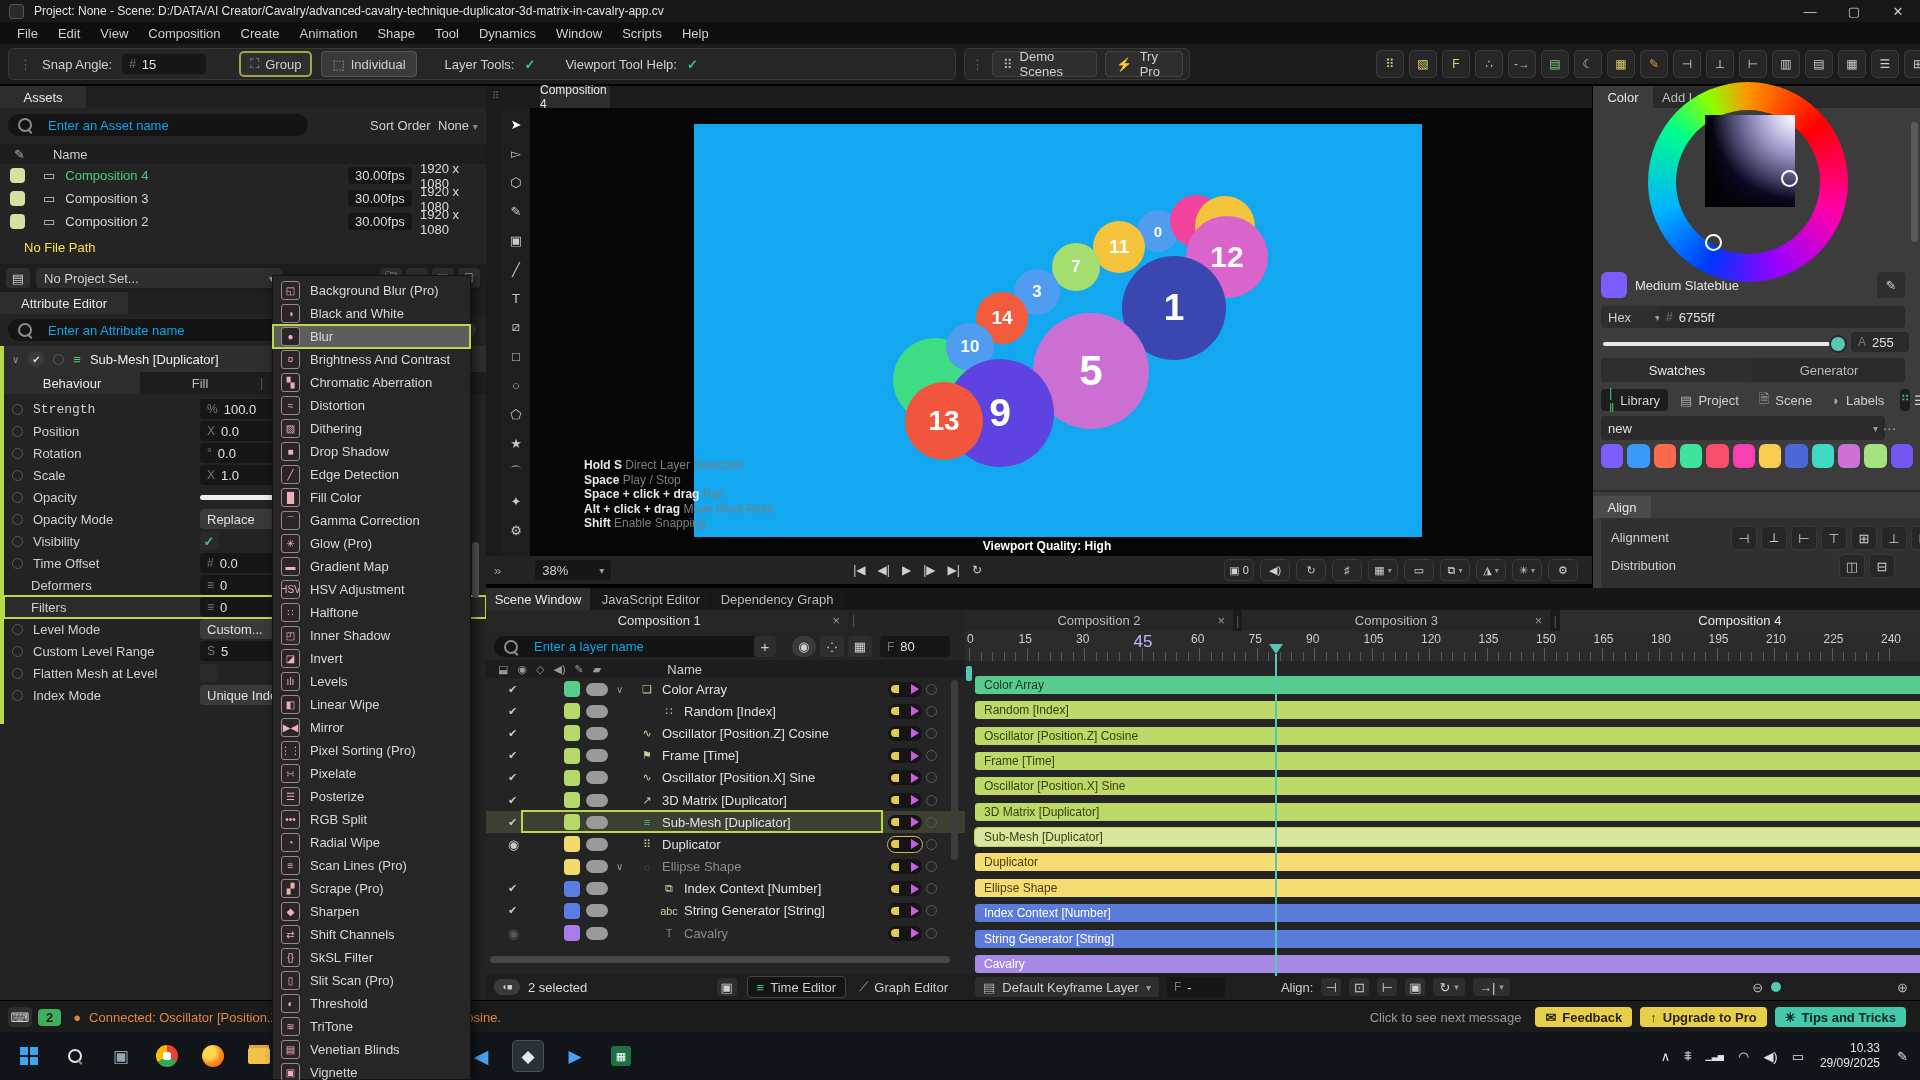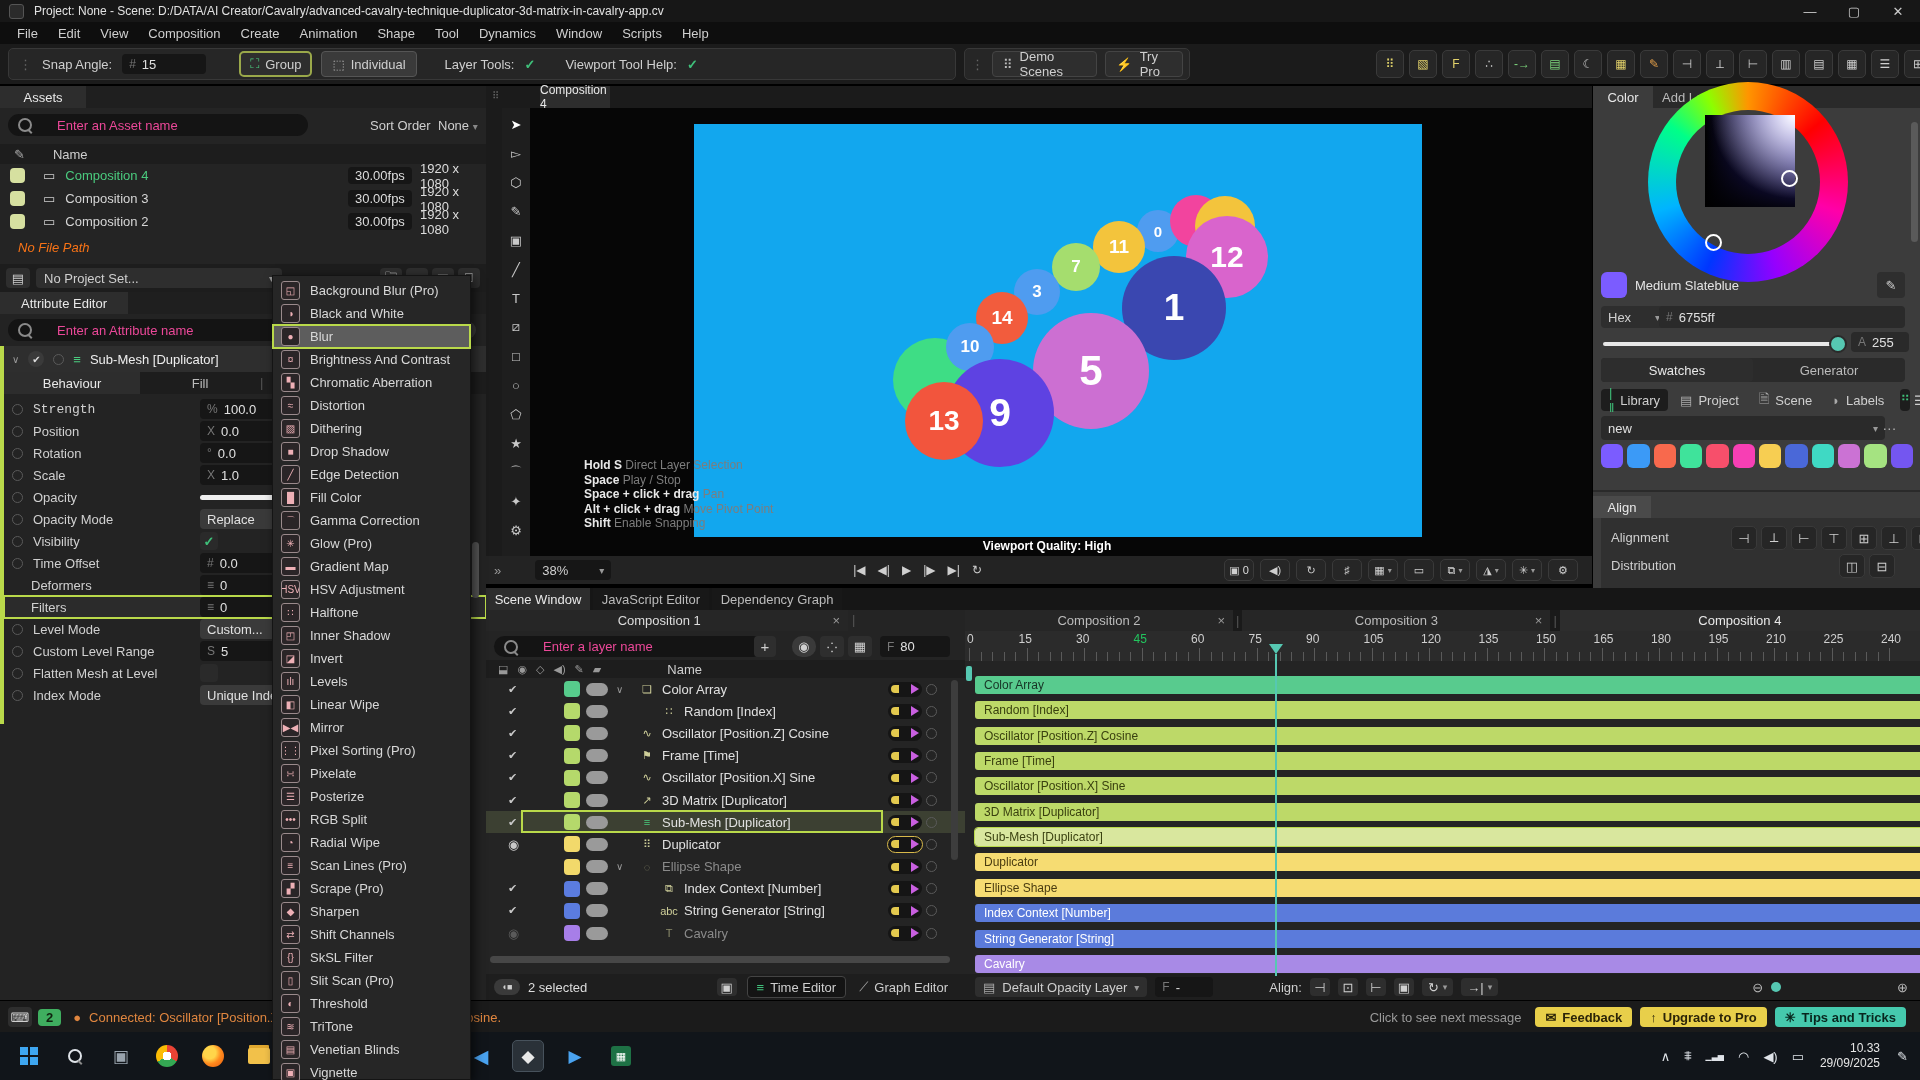--- a/index.html
+++ b/index.html
@@ -1,21 +1,21 @@
 <!DOCTYPE html>
 <html><head>
 <meta charset="utf-8">
 <style>
   html,body{margin:0;padding:0;background:#000;width:1920px;height:1080px;overflow:hidden;
     font-family:"Liberation Sans",sans-serif;font-size:13px;color:#d6d6d6;-webkit-font-smoothing:antialiased;}
   .abs{position:absolute;}
   .panel{position:absolute;background:#1f1f1f;}
   .tab{position:absolute;display:flex;align-items:center;justify-content:center;background:#181818;color:#bbb;font-size:13px;}
   .tab.active{background:#2d2d2d;color:#e8e8e8;}
-  .inp{background:#141414;border-radius:11px;color:#ec4899;display:flex;align-items:center;padding:0 10px;gap:25px;}
+  .inp{background:#141414;border-radius:11px;color:#0ea5e9;display:flex;align-items:center;padding:0 10px;gap:16px;}
   .btn{background:#2e2e2e;border-radius:4px;display:flex;align-items:center;justify-content:center;color:#cfcfcf;}
   .mag{width:10px;height:10px;border:2px solid #8a8a8a;border-radius:50%;position:relative;flex:0 0 auto;}
   .mag:after{content:"";position:absolute;width:2px;height:5px;background:#8a8a8a;left:9px;top:9px;transform:rotate(-45deg);}
   .row-dot{width:9px;height:9px;border:1px solid #5a5a5a;border-radius:50%;flex:0 0 auto;}
   .field{background:#161616;border-radius:4px;height:20px;display:flex;align-items:center;padding:0 7px;gap:6px;font-size:13px;}
   .field .pfx{color:#777;font-size:12px;}
   .field .val{color:#e0e0e0;}
   .chk{width:18px;height:18px;background:#2a2a2a;border-radius:4px;display:flex;align-items:center;justify-content:center;}
   .circle{position:absolute;border-radius:50%;display:flex;align-items:center;justify-content:center;color:#fff;font-weight:bold;}
   .icbtn{display:flex;align-items:center;justify-content:center;background:#262626;border:1px solid #3a3a3a;border-radius:5px;color:#cfcfcf;}
@@ -187,21 +187,21 @@
           <span style="position: absolute; left: 420px; color: rgb(221, 221, 221);">1920 x 1080</span>
         </div>
         <div style="position: relative; height: 23px; display: flex; align-items: center;">
           <span style="width: 15px; height: 15px; border-radius: 4px; background: rgb(214, 224, 160); margin-left: 10px;"></span>
           <span style="margin-left: 18px; color: rgb(204, 204, 204);">▭</span>
           <span style="margin-left: 10px; color: rgb(214, 214, 214);">Composition 2</span>
           <span class="field" style="position: absolute; left: 348px; height: 17px; color: rgb(221, 221, 221);">30.00fps</span>
           <span style="position: absolute; left: 420px; color: rgb(221, 221, 221);">1920 x 1080</span>
         </div>
       </div>
-    <span class="abs" style="left:18px;top:132px;color:#f97316;font-style:italic;">No File Path</span>
+    <span class="abs" style="left:24px;top:132px;color:#fde047;">No File Path</span>
   </div>
 </div>
 <div class="panel" style="left:0;top:264px;width:486px;height:28px;background:#1d1d1d;border-bottom:2px solid #2f7d4f;display:flex;align-items:center;">
   <span class="btn" style="width:24px;height:20px;margin-left:6px;">▤</span>
   <span class="btn" style="width:230px;height:20px;margin-left:6px;justify-content:space-between;padding:0 8px;">
     <span>No Project Set...</span>
       <span style="font-size:10px;color:#999;">▾</span>
   </span>
   <span style="flex:1"></span>
   <span class="btn" style="width:22px;height:20px;">🗀</span>
@@ -830,21 +830,21 @@
     </span>
     <span style="color:#555;line-height:21px;padding:0 3px;">|</span>
     <span class="tab active" style="position:relative;flex:1;height:21px;">
       <span>Composition 4</span>
     </span>
   </div>
   <div class="abs" id="ruler" style="left:0;top:43px;width:955px;height:30px;background:#2b2b2b;">
       <span style="position: absolute; left: 2px; top: 1px; font-size: 12px; color: rgb(207, 207, 207);">0</span>
       <span style="position: absolute; left: 53.5px; top: 1px; font-size: 12px; color: rgb(207, 207, 207);">15</span>
       <span style="position: absolute; left: 111px; top: 1px; font-size: 12px; color: rgb(207, 207, 207);">30</span>
-      <span style="position: absolute; left: 168.5px; top: 1px; font-size: 12px; color: #22c55e;">45</span>
+      <span style="position: absolute; left: 168.5px; top: 1px; font-size: 17px; color: #c4b5fd;">45</span>
       <span style="position: absolute; left: 226px; top: 1px; font-size: 12px; color: rgb(207, 207, 207);">60</span>
       <span style="position: absolute; left: 283.5px; top: 1px; font-size: 12px; color: rgb(207, 207, 207);">75</span>
       <span style="position: absolute; left: 341px; top: 1px; font-size: 12px; color: rgb(207, 207, 207);">90</span>
       <span style="position: absolute; left: 398.5px; top: 1px; font-size: 12px; color: rgb(207, 207, 207);">105</span>
       <span style="position: absolute; left: 456px; top: 1px; font-size: 12px; color: rgb(207, 207, 207);">120</span>
       <span style="position: absolute; left: 513.5px; top: 1px; font-size: 12px; color: rgb(207, 207, 207);">135</span>
       <span style="position: absolute; left: 571px; top: 1px; font-size: 12px; color: rgb(207, 207, 207);">150</span>
       <span style="position: absolute; left: 628.5px; top: 1px; font-size: 12px; color: rgb(207, 207, 207);">165</span>
       <span style="position: absolute; left: 686px; top: 1px; font-size: 12px; color: rgb(207, 207, 207);">180</span>
       <span style="position: absolute; left: 743.5px; top: 1px; font-size: 12px; color: rgb(207, 207, 207);">195</span>
@@ -947,21 +947,21 @@
       <div class="bar stripe" style="left: 10px; top: 316.15px; width: 940px; height: 18px; background: rgb(91, 123, 219); color: rgb(255, 255, 255);">Index Context [Number]</div>
       <div class="bar stripe" style="left: 10px; top: 341.5px; width: 940px; height: 18px; background: rgb(91, 123, 219); color: rgb(255, 255, 255);">String Generator [String]</div>
       <div class="bar" style="left: 10px; top: 366.85px; width: 940px; height: 18px; background: rgb(168, 138, 230); color: rgb(255, 255, 255);">Cavalry</div>
     </div>
   <div class="abs" id="playhead-line" style="top: 66px; width: 2px; height: 322px; background: rgb(86, 200, 178); z-index: 5; left: 309.667px;"></div>
   <div id="playhead-tri" style="position: absolute; top: 56px; width: 0px; height: 0px; border-left: 7px solid transparent; border-right: 7px solid transparent; border-top: 10px solid rgb(86, 200, 178); z-index: 6; left: 303.667px;"></div>
 
   <div class="abs" style="left:0;top:386px;width:955px;height:26px;background:#1e1e1e;display:flex;align-items:center;gap:8px;">
     <span class="btn" style="height:20px;padding:0 8px;gap:7px;margin-left:10px;">
       <span style="color:#aaa;">▤</span>
-      <span>Default Opacity Layer</span>
+      <span>Default Keyframe Layer</span>
       <span style="font-size:10px;color:#999;">▾</span>
     </span>
     <span class="field" style="width:44px;">
       <span class="pfx">F</span>
       <span class="val">-</span>
     </span>
     <span style="width:40px;"></span>
     <span style="color:#cfcfcf;">Align:</span>
     <span class="btn" style="width:20px;height:18px;">⊣</span>
     <span class="btn" style="width:20px;height:18px;">⊡</span>

